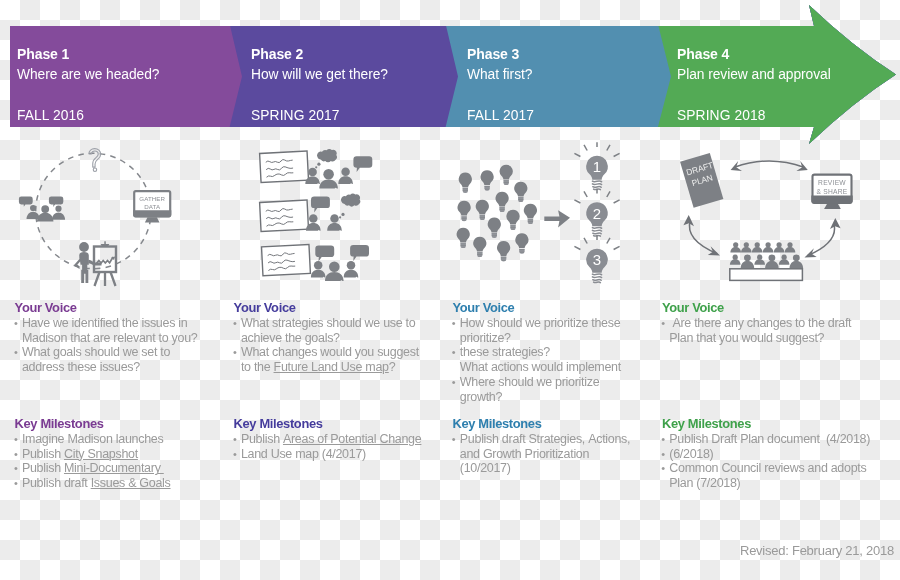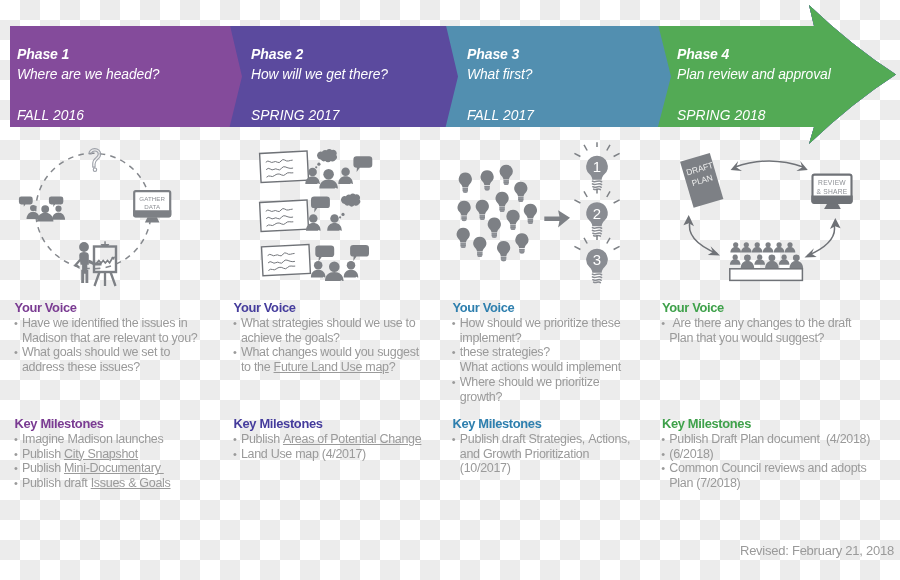--- a/index.html
+++ b/index.html
@@ -12,21 +12,21 @@
     background-image:
       linear-gradient(45deg,#ececec 25%,transparent 25%,transparent 75%,#ececec 75%),
       linear-gradient(45deg,#ececec 25%,transparent 25%,transparent 75%,#ececec 75%);
     background-size:40px 40px;
     background-position:0 0,20px 20px;
   }
   #stage{position:absolute;left:0;top:0;width:900px;height:580px;}
   .abs{position:absolute;}
 
   
-  #banner-text{left:0;top:0;width:886px;height:150px;font-style:italic;}
+  #banner-text{left:0;top:0;width:886px;height:150px;}
   .ph{position:absolute;color:#ffffff;}
   .ph-title{font-size:14px;font-weight:bold;letter-spacing:-0.1px;white-space:nowrap;}
   .ph-q{font-size:13.8px;font-weight:normal;letter-spacing:-0.05px;}
   .ph-season{font-size:13.8px;font-weight:normal;letter-spacing:0.1px;}
 
   
   #cols{left:0;top:0;width:866px;height:580px;}
   .col{position:absolute;}
   .sec-head{font-size:12.9px;font-weight:bold;letter-spacing:-0.35px;line-height:14.8px;white-space:nowrap;}
   .bul{position:relative;color:#9a9a9a;font-size:12.5px;line-height:14.8px;letter-spacing:-0.3px;
@@ -126,21 +126,21 @@
           <div class="bul">
             <div><span class="">Land&nbsp;Use&nbsp;map&nbsp;(4/2017)</span></div>
           </div>
         </div>
       </div>
       <div class="col" style="left: 452.5px; top: 0px; width: 215px;">
         <div style="position:absolute;left:0;top:301px;width:215px;">
           <div class="sec-head" style="color:#2E7FAE">Your Voice</div>
           <div class="bul">
             <div><span class="">How&nbsp;should&nbsp;we&nbsp;prioritize&nbsp;these</span></div>
-            <div><span class="">implement?</span></div>
+            <div><span class="">prioritize?</span></div>
           </div>
           <div class="bul">
             <div><span class="">these&nbsp;strategies?</span></div>
             <div><span class="">What&nbsp;actions&nbsp;would&nbsp;implement</span></div>
           </div>
           <div class="bul">
             <div><span class="">Where&nbsp;should&nbsp;we&nbsp;prioritize</span></div>
             <div><span class="">growth?</span></div>
           </div>
         </div>

